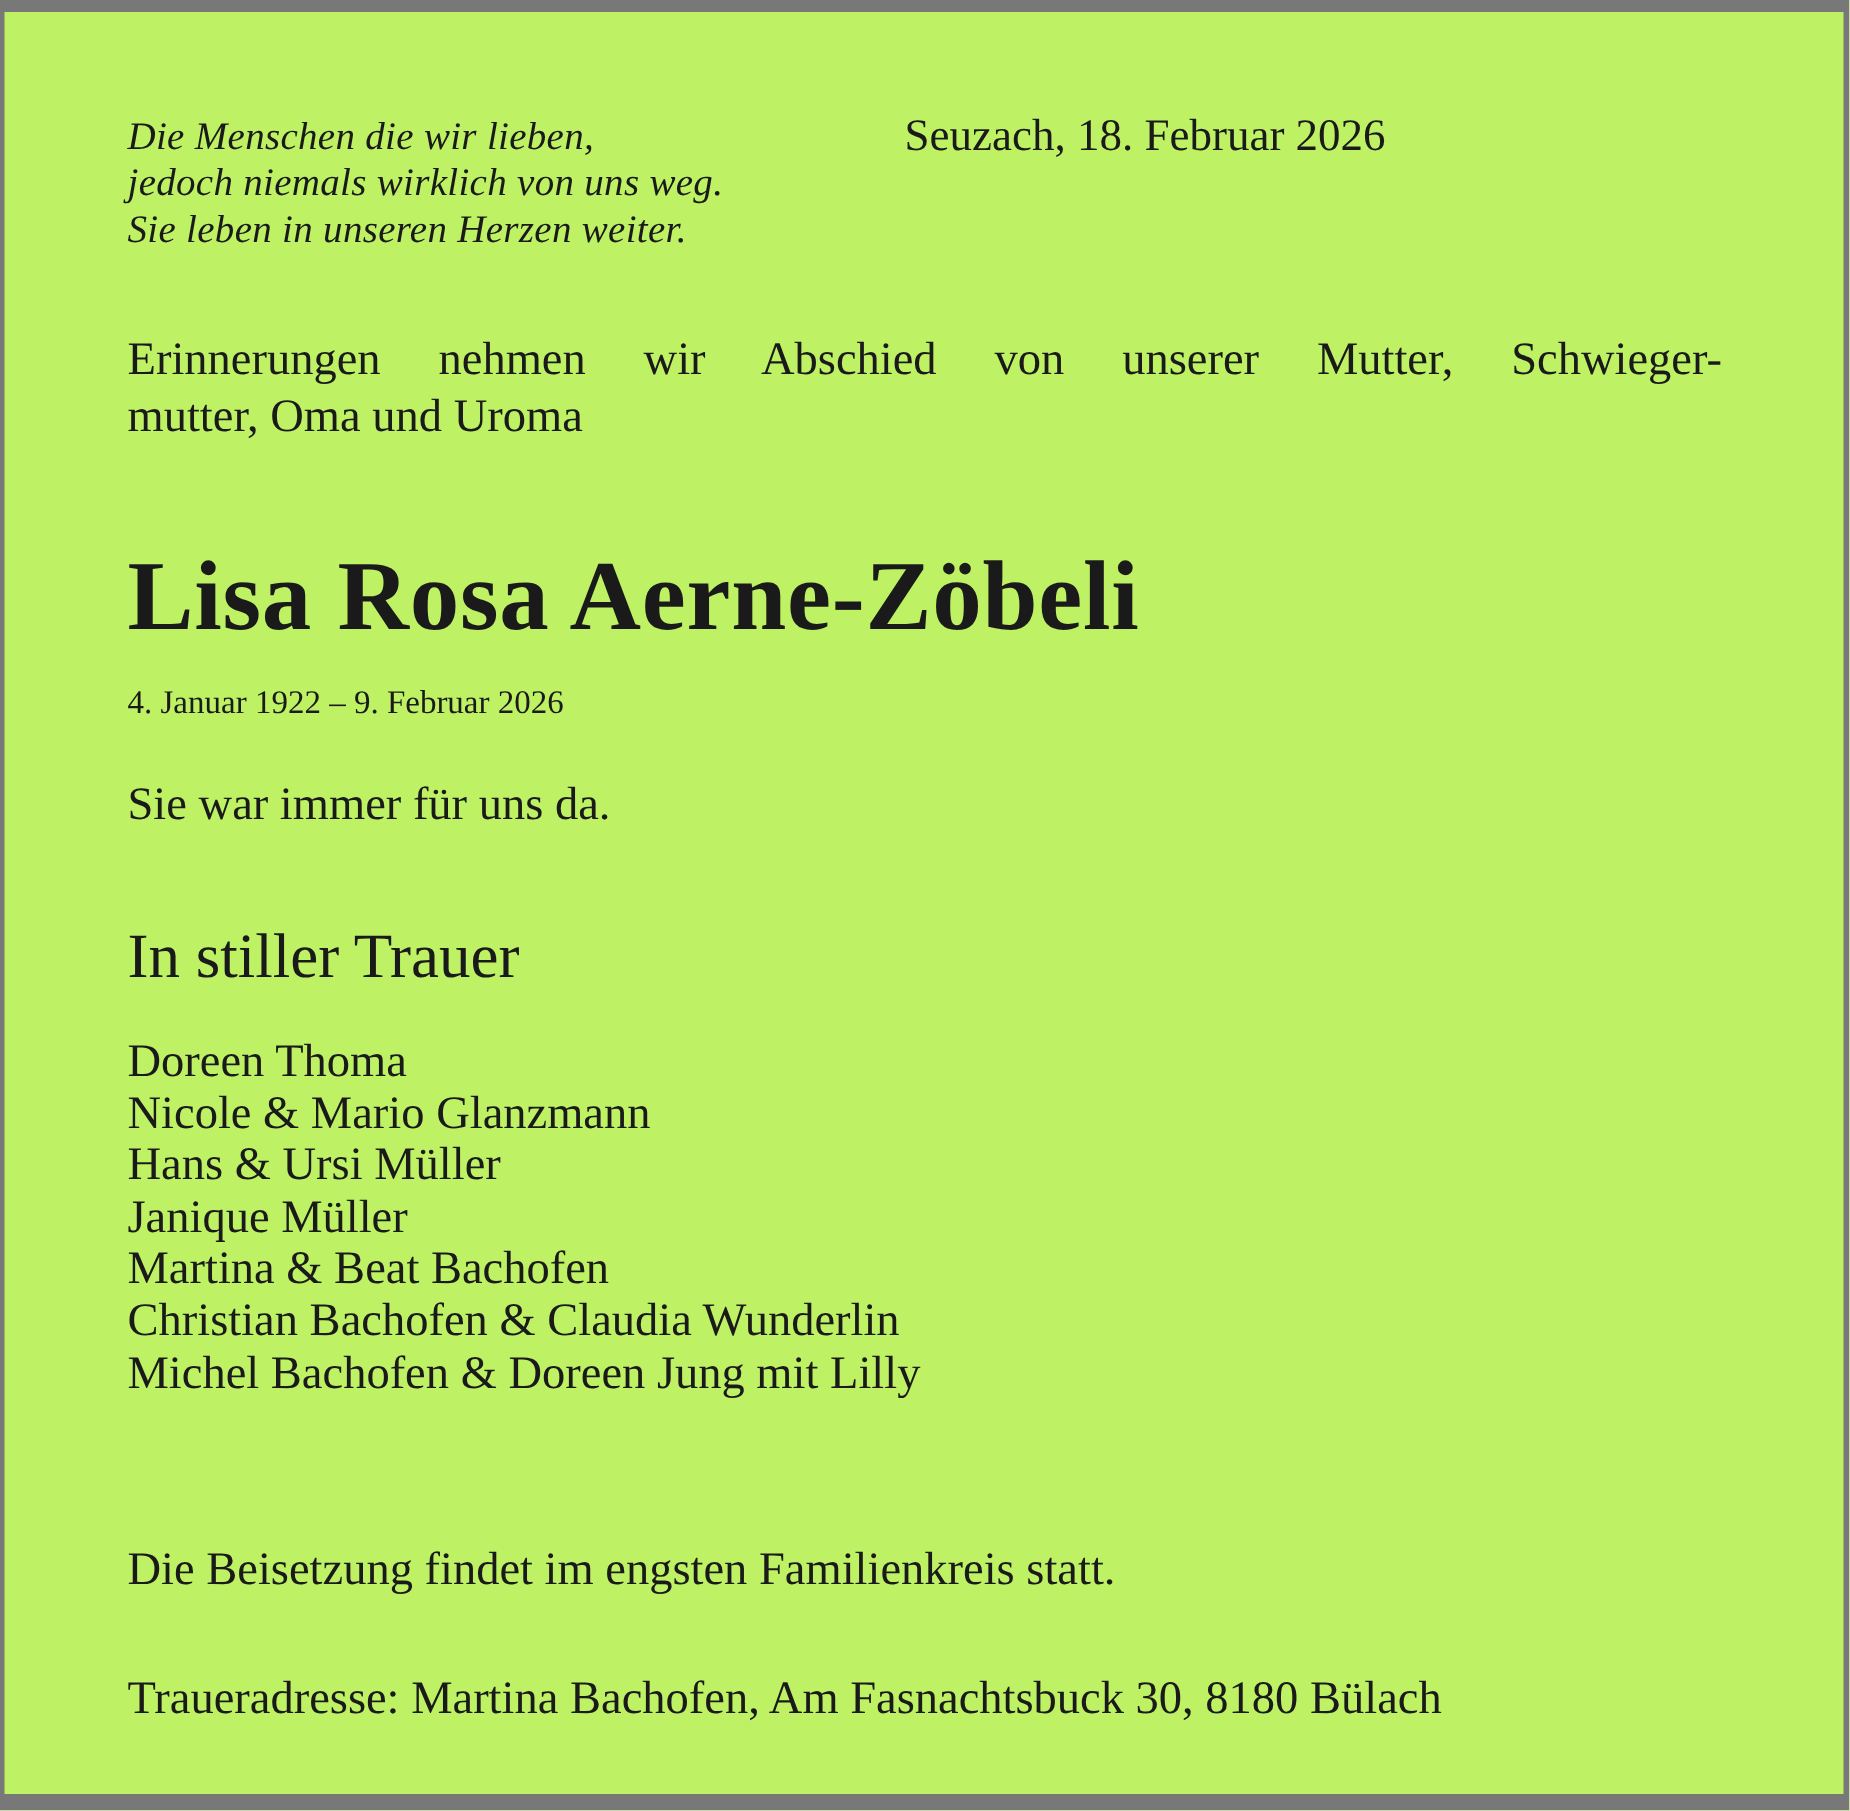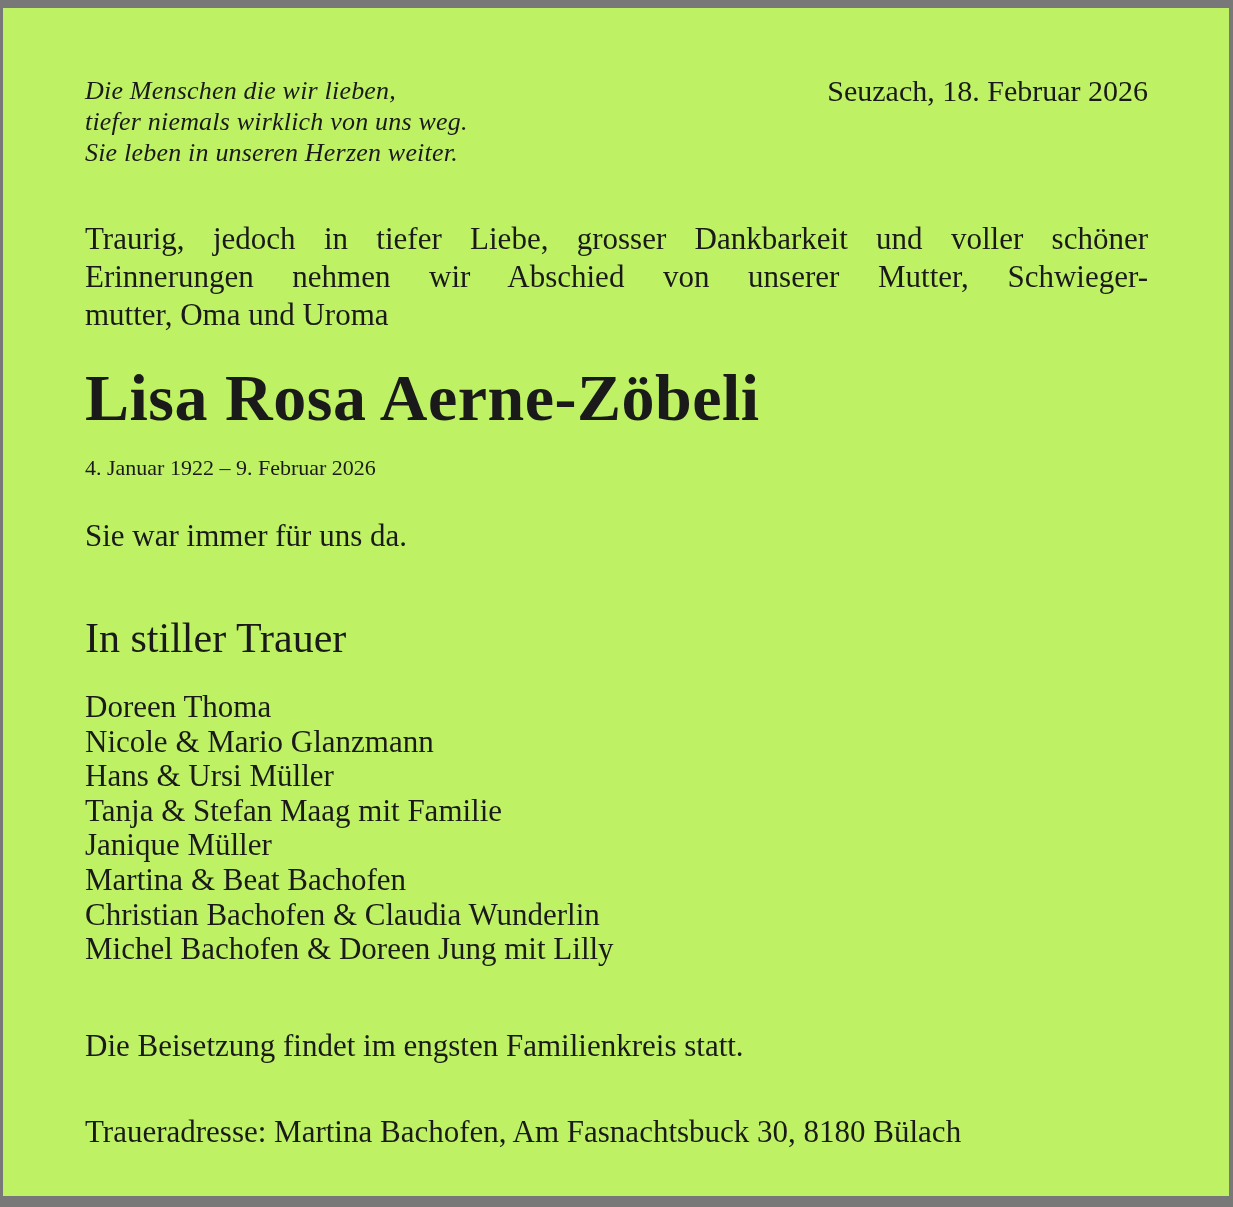--- a/index.html
+++ b/index.html
@@ -33,21 +33,21 @@
     top: 67px;
     font-style: italic;
     font-size: 26px;
     line-height: 31px;
     letter-spacing: 0.2px;
   }
   .dateline {
     left: 600px;
     right: 81px;
     top: 66px;
-    text-align: right;
+    text-align: left;
     font-size: 30px;
     line-height: 34px;
   }
   .intro {
     left: 82px;
     top: 212px;
     width: 1063px;
     font-size: 31px;
     line-height: 38px;
   }
@@ -102,45 +102,43 @@
   }
 </style>
 </head>
 <body>
 
 <div class="page">
   <div class="content">
 
     <div class="block epigraph">
       <div>Die Menschen die wir lieben,</div>
-      <div>tiefer niemals wirklich von uns weg.</div>
+      <div>jedoch niemals wirklich von uns weg.</div>
       <div>Sie leben in unseren Herzen weiter.</div>
     </div>
 
     <div class="block dateline">Seuzach, 18. Februar 2026</div>
 
     <div class="block intro">
-      <div class="just">Traurig, jedoch in tiefer Liebe, grosser Dankbarkeit und voller schöner</div>
       <div class="just">Erinnerungen nehmen wir Abschied von unserer Mutter, Schwieger-</div>
       <div>mutter, Oma und Uroma</div>
     </div>
 
     <div class="block deceased-name">Lisa Rosa Aerne-Zöbeli</div>
 
     <div class="block life-dates">4. Januar 1922 – 9. Februar 2026</div>
 
     <div class="block tribute">Sie war immer für uns da.</div>
 
     <div class="block mourning-header">In stiller Trauer</div>
 
     <div class="block mourners">
       <div>Doreen Thoma</div>
       <div>Nicole &amp; Mario Glanzmann</div>
       <div>Hans &amp; Ursi Müller</div>
-      <div>Tanja &amp; Stefan Maag mit Familie</div>
       <div>Janique Müller</div>
       <div>Martina &amp; Beat Bachofen</div>
       <div>Christian Bachofen &amp; Claudia Wunderlin</div>
       <div>Michel Bachofen &amp; Doreen Jung mit Lilly</div>
     </div>
 
     <div class="block funeral-note">Die Beisetzung findet im engsten Familienkreis statt.</div>
 
     <div class="block mourning-address">Traueradresse: Martina Bachofen, Am Fasnachtsbuck 30, 8180 Bülach</div>
 

